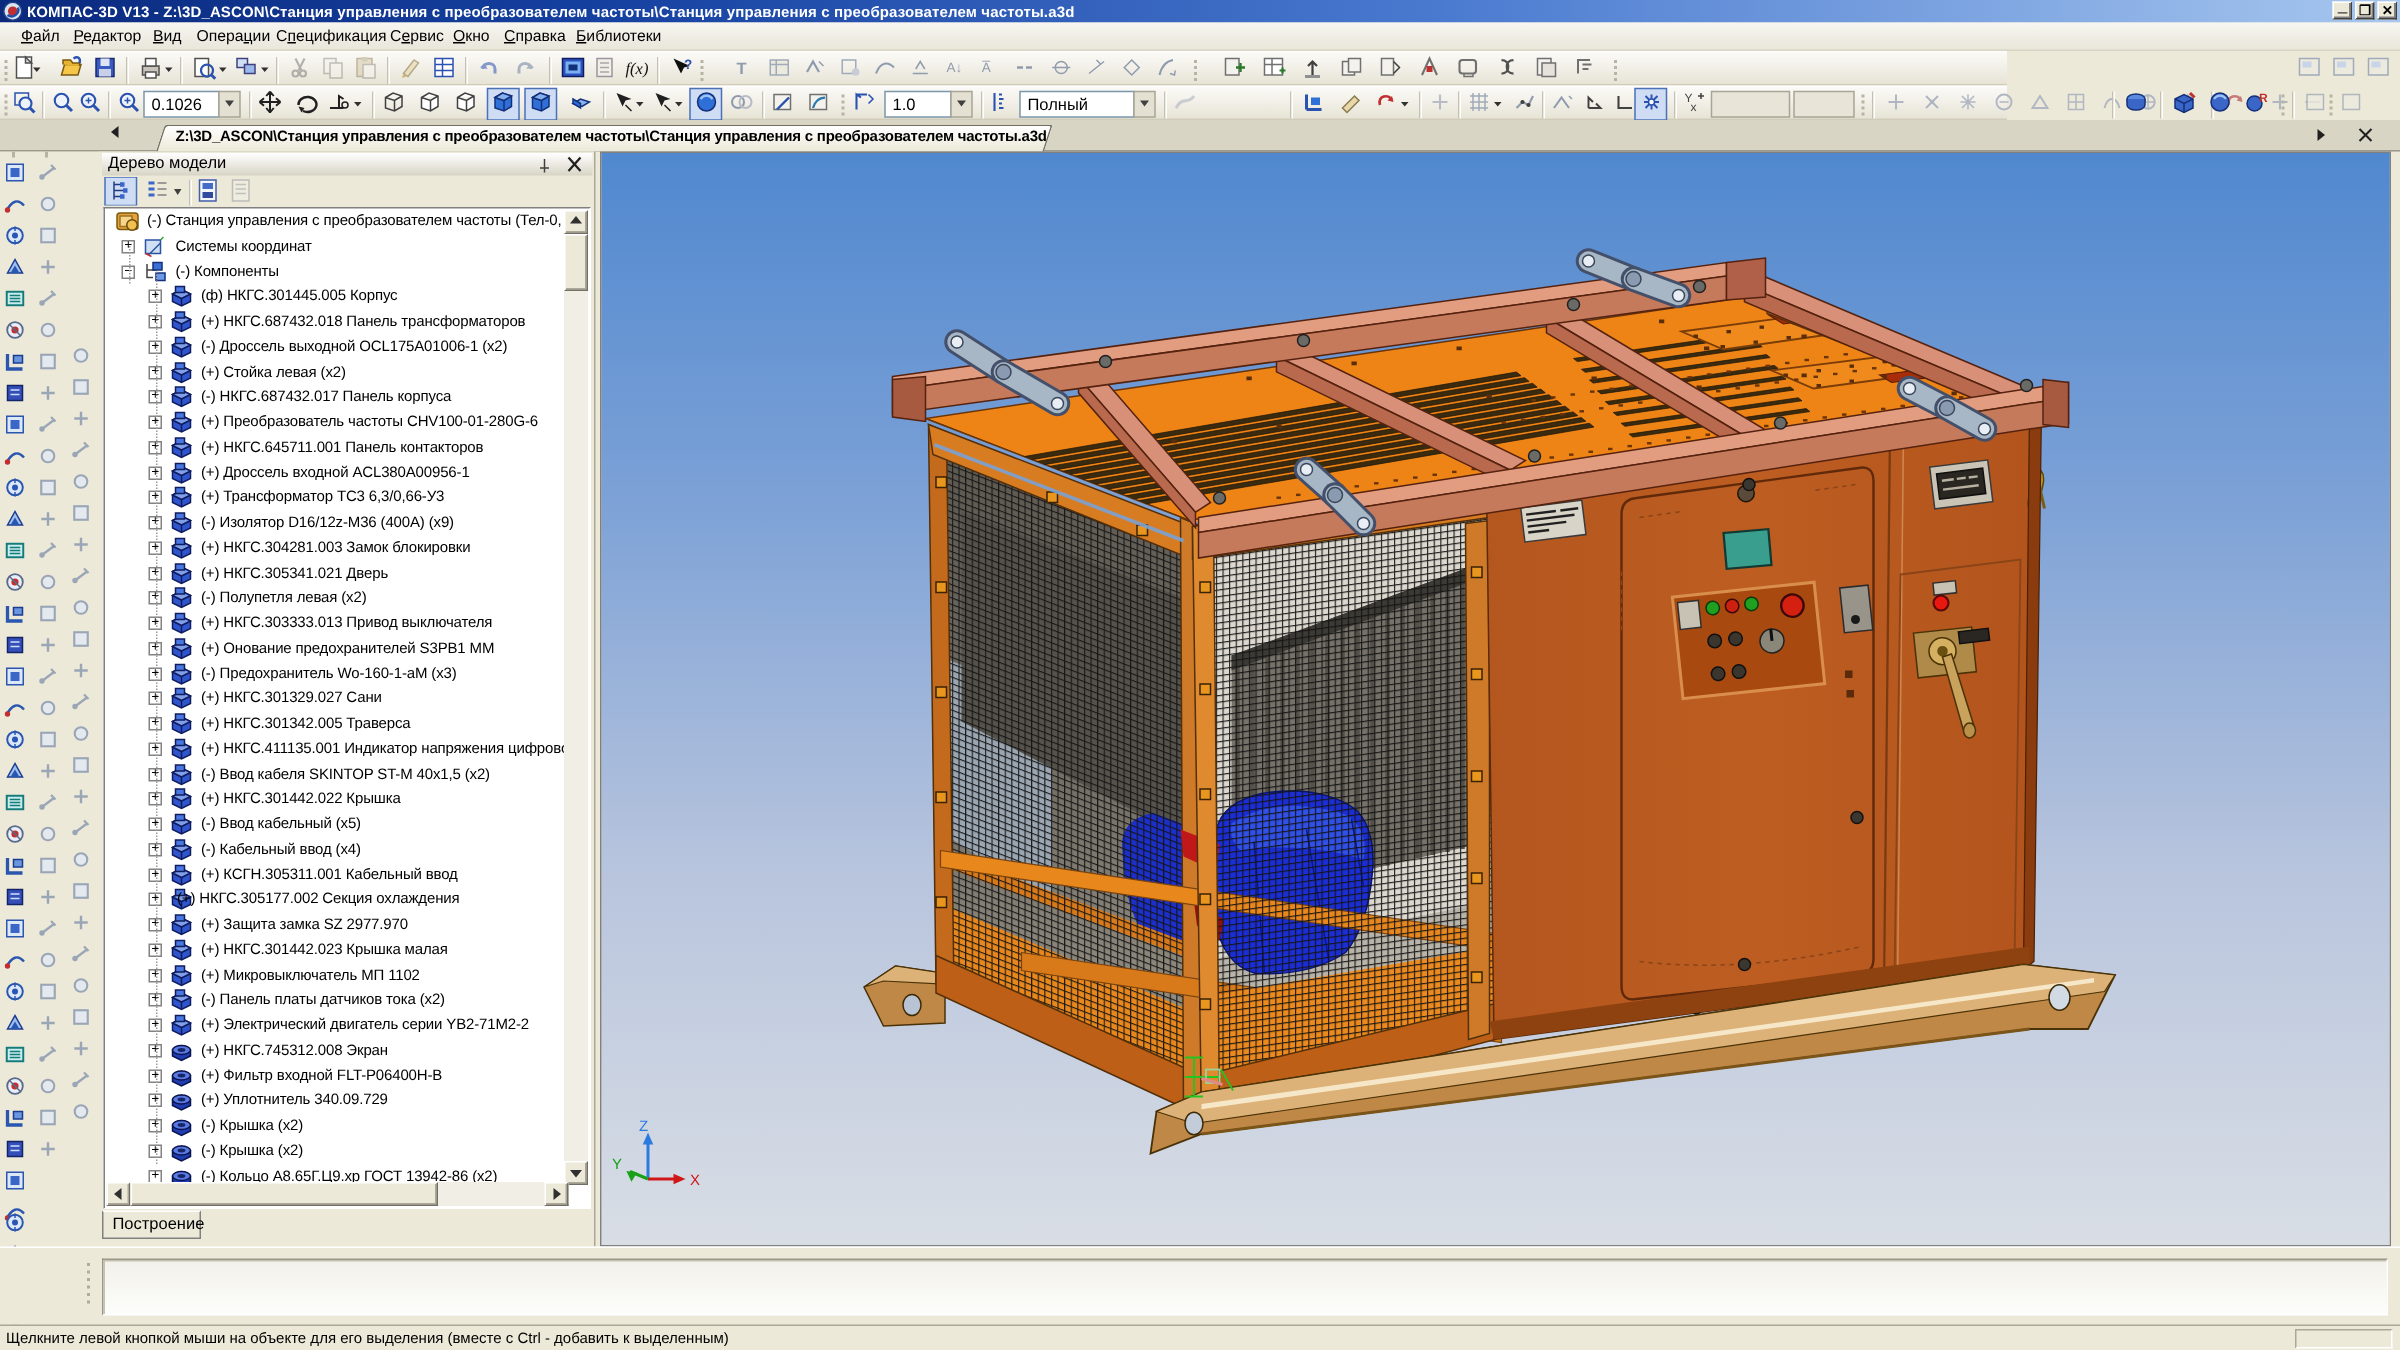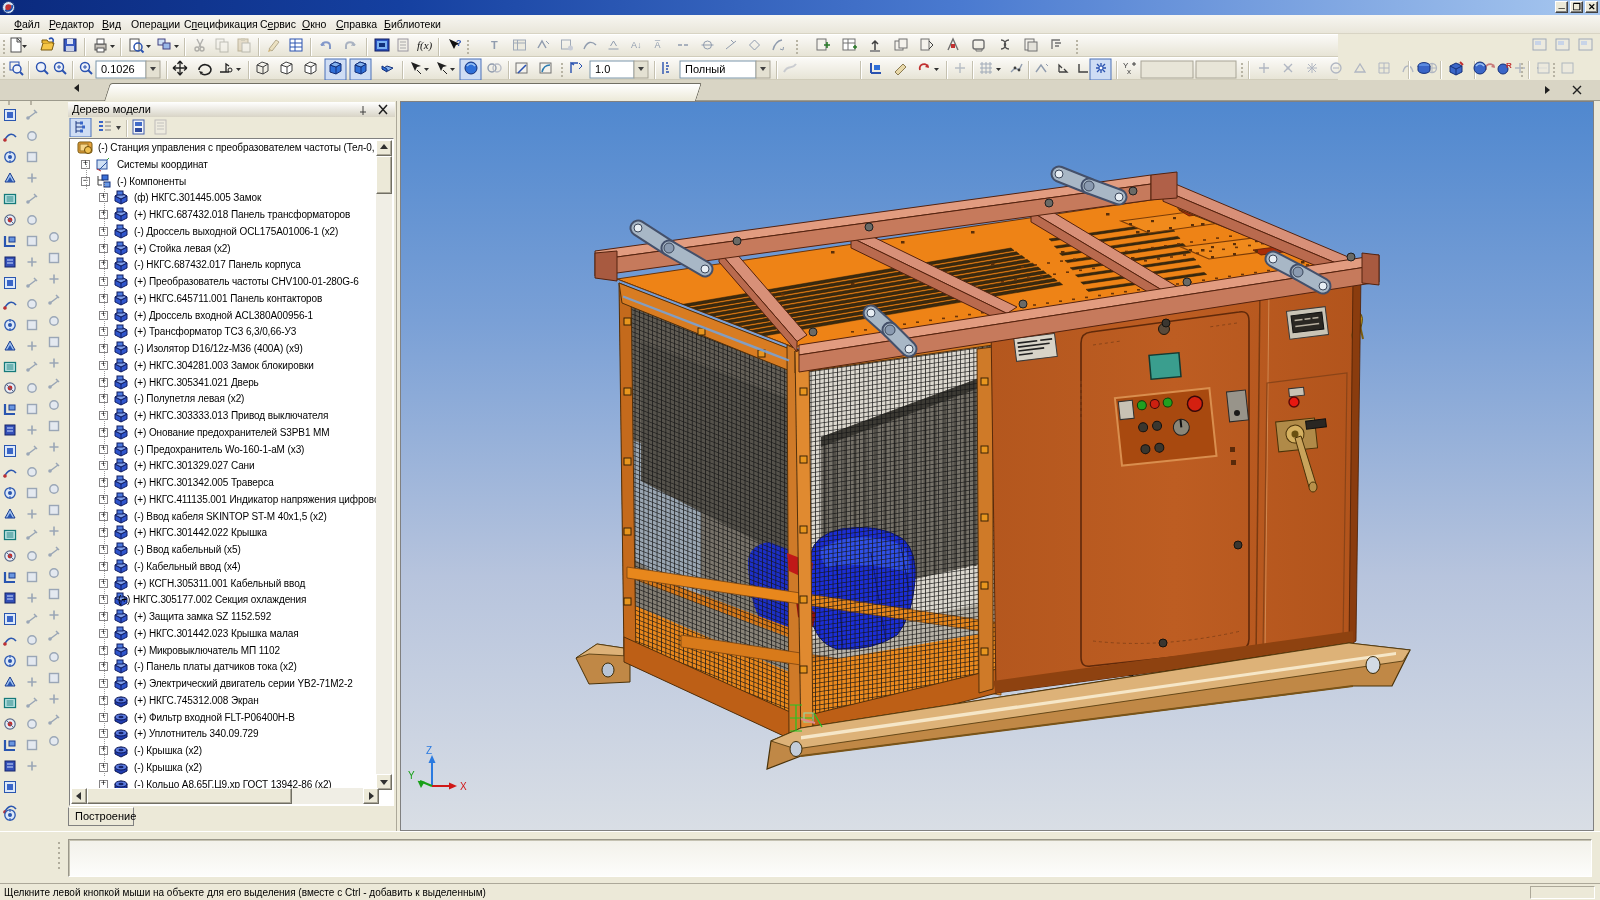--- a/index.html
+++ b/index.html
@@ -123,20 +123,21 @@
         <rect x="1" y="11" width="2" height="2" fill="#b8b4a4"></rect>
         <rect x="1" y="15" width="2" height="2" fill="#b8b4a4"></rect>
       </g>
 <g id="tb-arr">
         <path d="M1 8 l4 -3 v6 Z" fill="#404040"></path>
       </g>
 </defs>
 </svg>
 
 <div id="titlebar">
+    <span class="txt">КОМПАС-3D V13 - Z:\3D_ASCON\Станция управления с преобразователем частоты\Станция управления с преобразователем частоты.a3d</span>
 <svg style="position:absolute;left:2px;top:1px" width="14" height="13">
       <circle cx="6.5" cy="6.5" r="6" fill="#d8e4f4" stroke="#204080"></circle>
       <circle cx="6.5" cy="6.5" r="3.2" fill="#c03030"></circle>
       <path d="M3 9 A4.5 4.5 0 0 0 10 4" stroke="#1a50b0" fill="none" stroke-width="1.6"></path>
     </svg>
 <div class="capbtn" style="right:32px"><span style="position:relative;top:1px">─</span></div>
 <div class="capbtn" style="right:17px">❐</div>
 <div class="capbtn" style="right:2px">✕</div>
 </div>
 
@@ -581,20 +582,21 @@
       </g>
     </svg></div>
 
 <div id="tabbar">
 <svg style="position:absolute;left:0;top:0" width="1600" height="21">
 <path d="M74 8 l5 -4 v8 Z" fill="#202020"></path>
 <path d="M1540 12 l5 -4 v8 Z" fill="#202020" transform="rotate(180 1545 11)"></path>
 <path d="M1573 6 l8 8 M1581 6 l-8 8" stroke="#202020" stroke-width="1.4"></path>
 </svg>
 <div id="tab1"></div>
+<div id="tab1t">Z:\3D_ASCON\Станция управления с преобразователем частоты\Станция управления с преобразователем частоты.a3d</div>
 </div>
 
 <svg class="abs" style="left:0;top:101px" width="66" height="782">
 <rect x="0" y="0" width="66" height="782" fill="#ECE9D8"></rect>
 <rect x="8" y="0" width="2" height="4" fill="#b8b4a4"></rect>
     <rect x="30" y="0" width="2" height="4" fill="#b8b4a4"></rect>
 <use href="#la1" x="2" y="6"></use>
 <use href="#la2" x="2" y="27"></use>
 <use href="#la3" x="2" y="48"></use>
 <use href="#la4" x="2" y="69"></use>
@@ -744,21 +746,21 @@
         <svg class="ti" style="left:25px" width="16" height="15">
           <use href="#ic-comp"></use>
         </svg>
         <span class="tt" style="left:47px">(-) Компоненты</span>
       </div>
 <div class="trow" style="top:51.2px">
         <span class="pb" style="left:29px">+</span>
         <svg class="ti" style="left:43px" width="17" height="16">
           <use href="#ic-pa"></use>
         </svg>
-        <span class="tt" style="left:64px">(ф) НКГС.301445.005 Замок</span>
+        <span class="tt" style="left:64px">(ф) НКГС.301445.005 Корпус</span>
       </div>
 <div class="trow" style="top:68.0px">
         <span class="pb" style="left:29px">+</span>
         <svg class="ti" style="left:43px" width="17" height="16">
           <use href="#ic-pa"></use>
         </svg>
         <span class="tt" style="left:64px">(+) НКГС.687432.018 Панель трансформаторов</span>
       </div>
 <div class="trow" style="top:84.8px">
         <span class="pb" style="left:29px">+</span>
@@ -919,21 +921,21 @@
         <svg class="ti" style="left:43px" width="17" height="16">
           <use href="#ic-pa"></use>
         </svg>
         <span class="tt" style="left:48px">(+) НКГС.305177.002 Секция охлаждения</span>
       </div>
 <div class="trow" style="top:470.0px">
         <span class="pb" style="left:29px">+</span>
         <svg class="ti" style="left:43px" width="17" height="16">
           <use href="#ic-pa"></use>
         </svg>
-        <span class="tt" style="left:64px">(+) Защита замка SZ 1152.592</span>
+        <span class="tt" style="left:64px">(+) Защита замка SZ 2977.970</span>
       </div>
 <div class="trow" style="top:486.8px">
         <span class="pb" style="left:29px">+</span>
         <svg class="ti" style="left:43px" width="17" height="16">
           <use href="#ic-pa"></use>
         </svg>
         <span class="tt" style="left:64px">(+) НКГС.301442.023 Крышка малая</span>
       </div>
 <div class="trow" style="top:503.5px">
         <span class="pb" style="left:29px">+</span>

